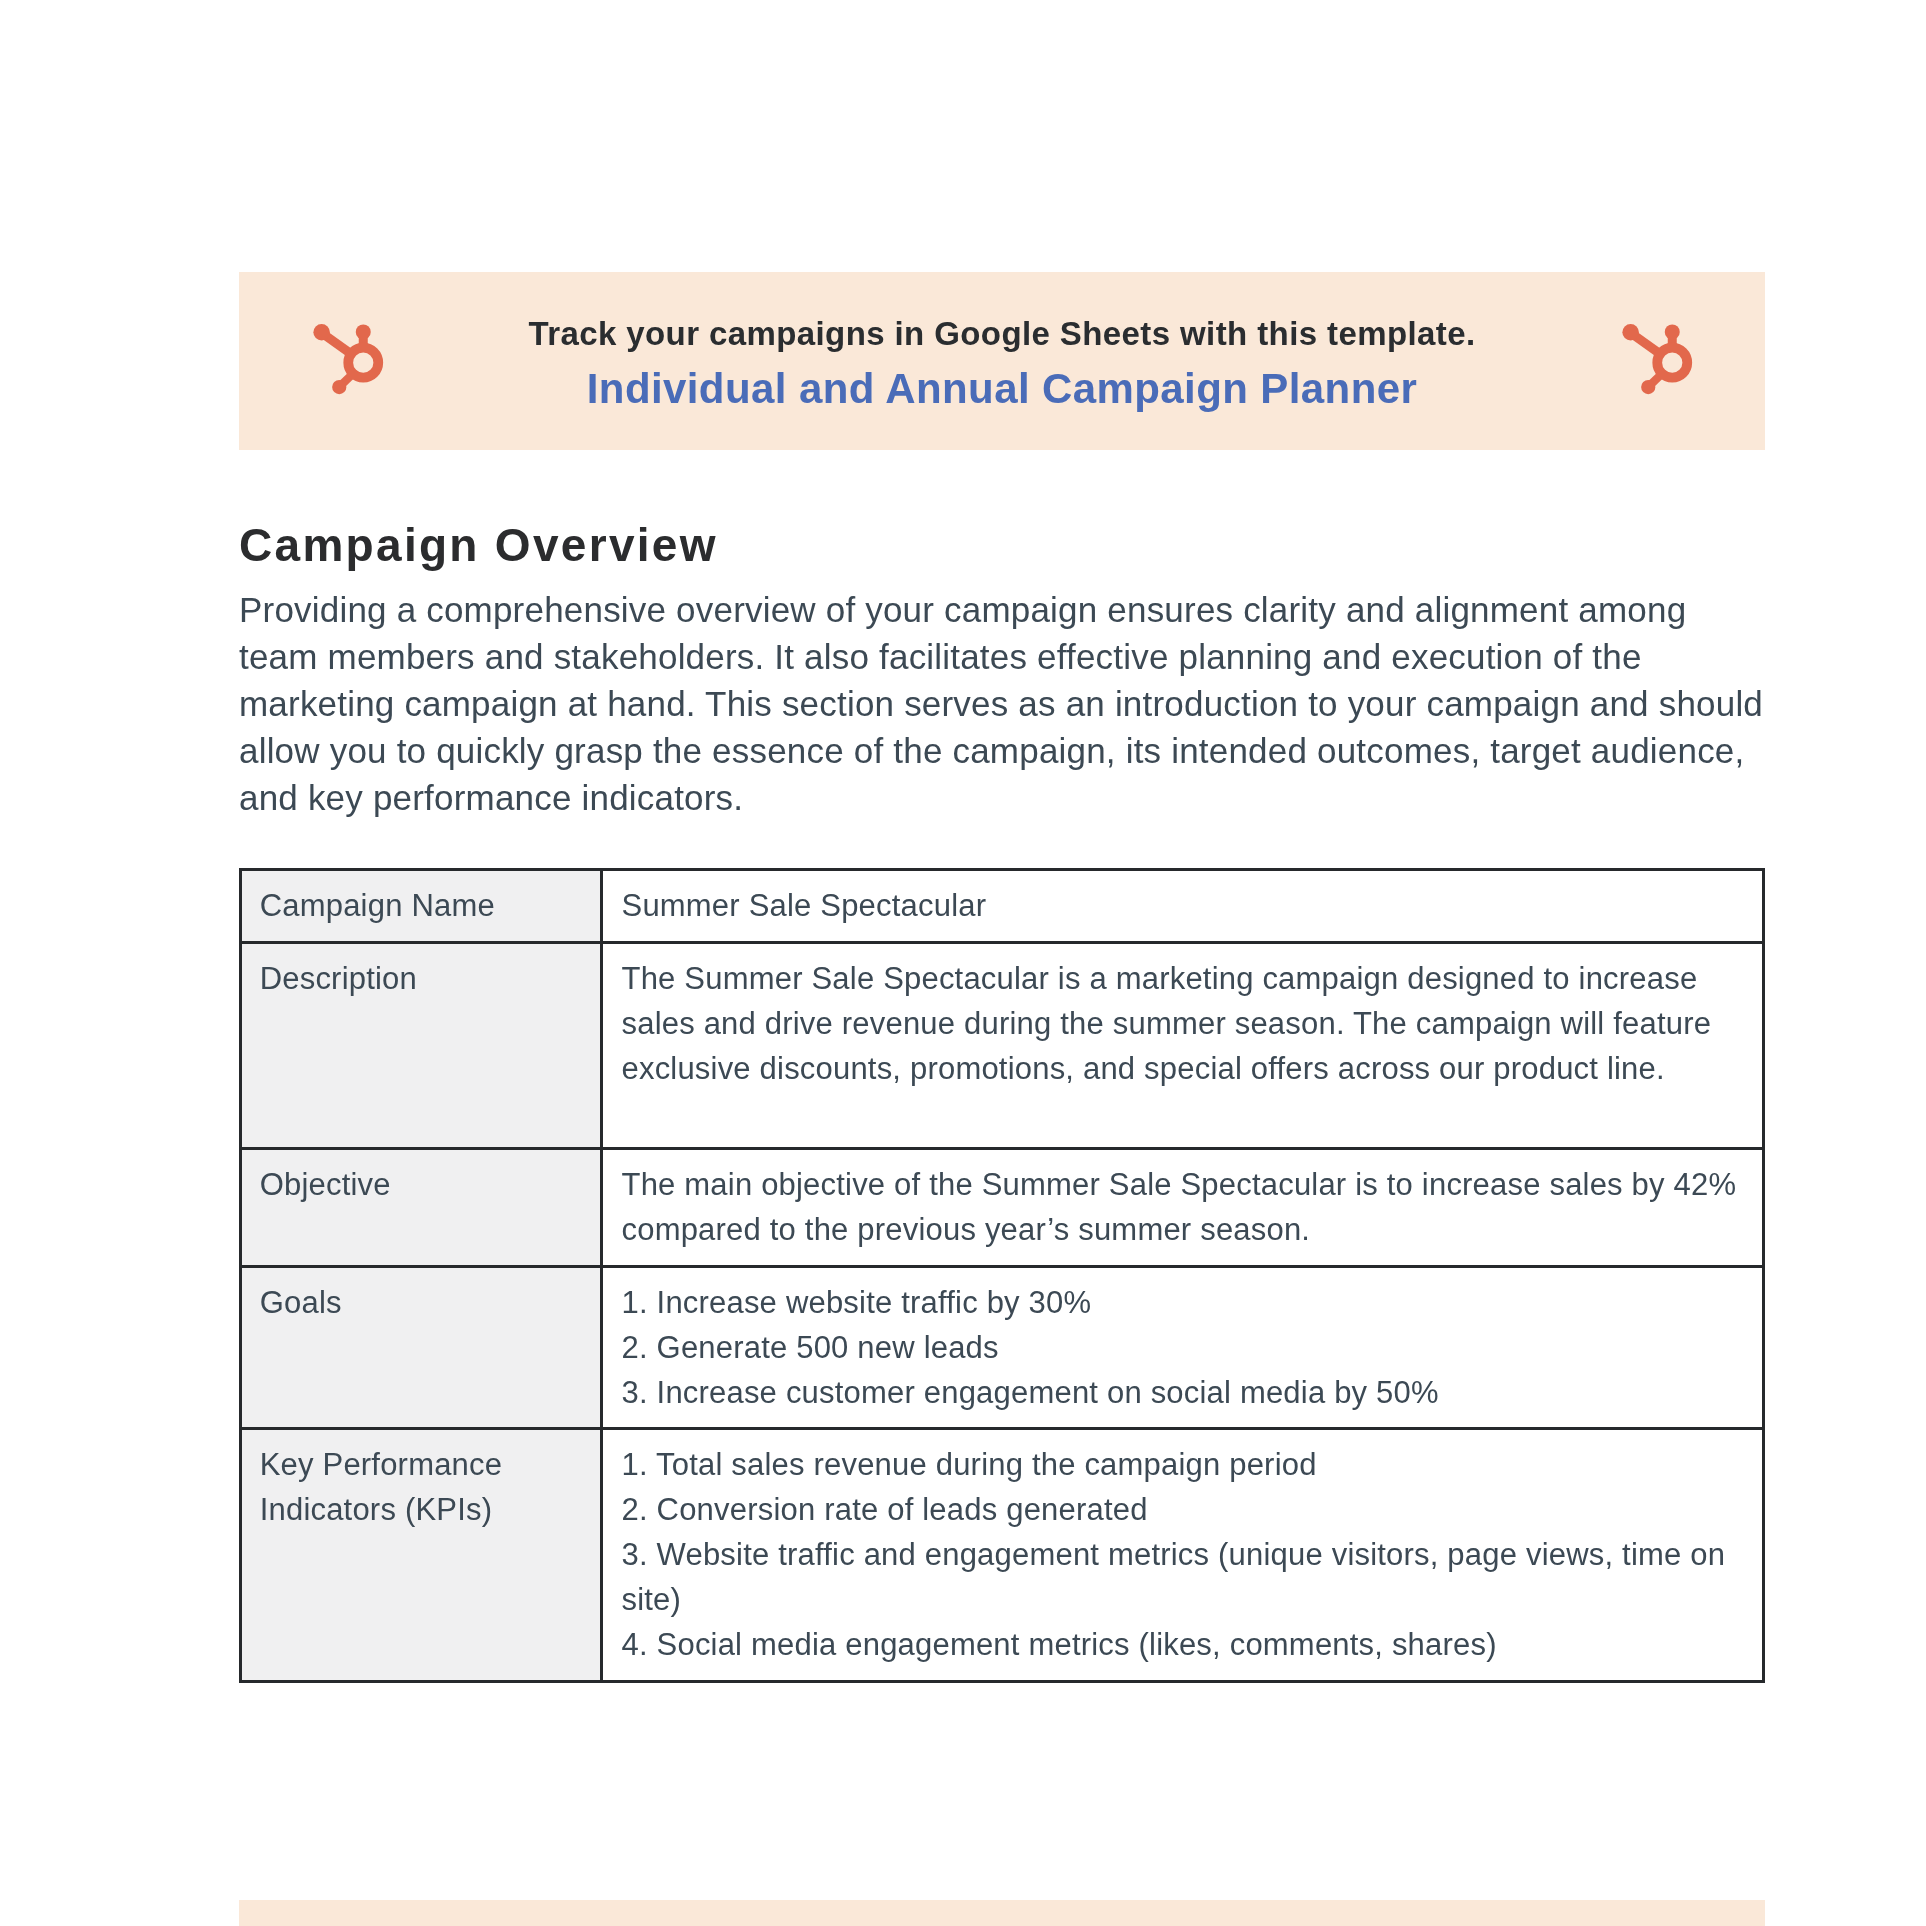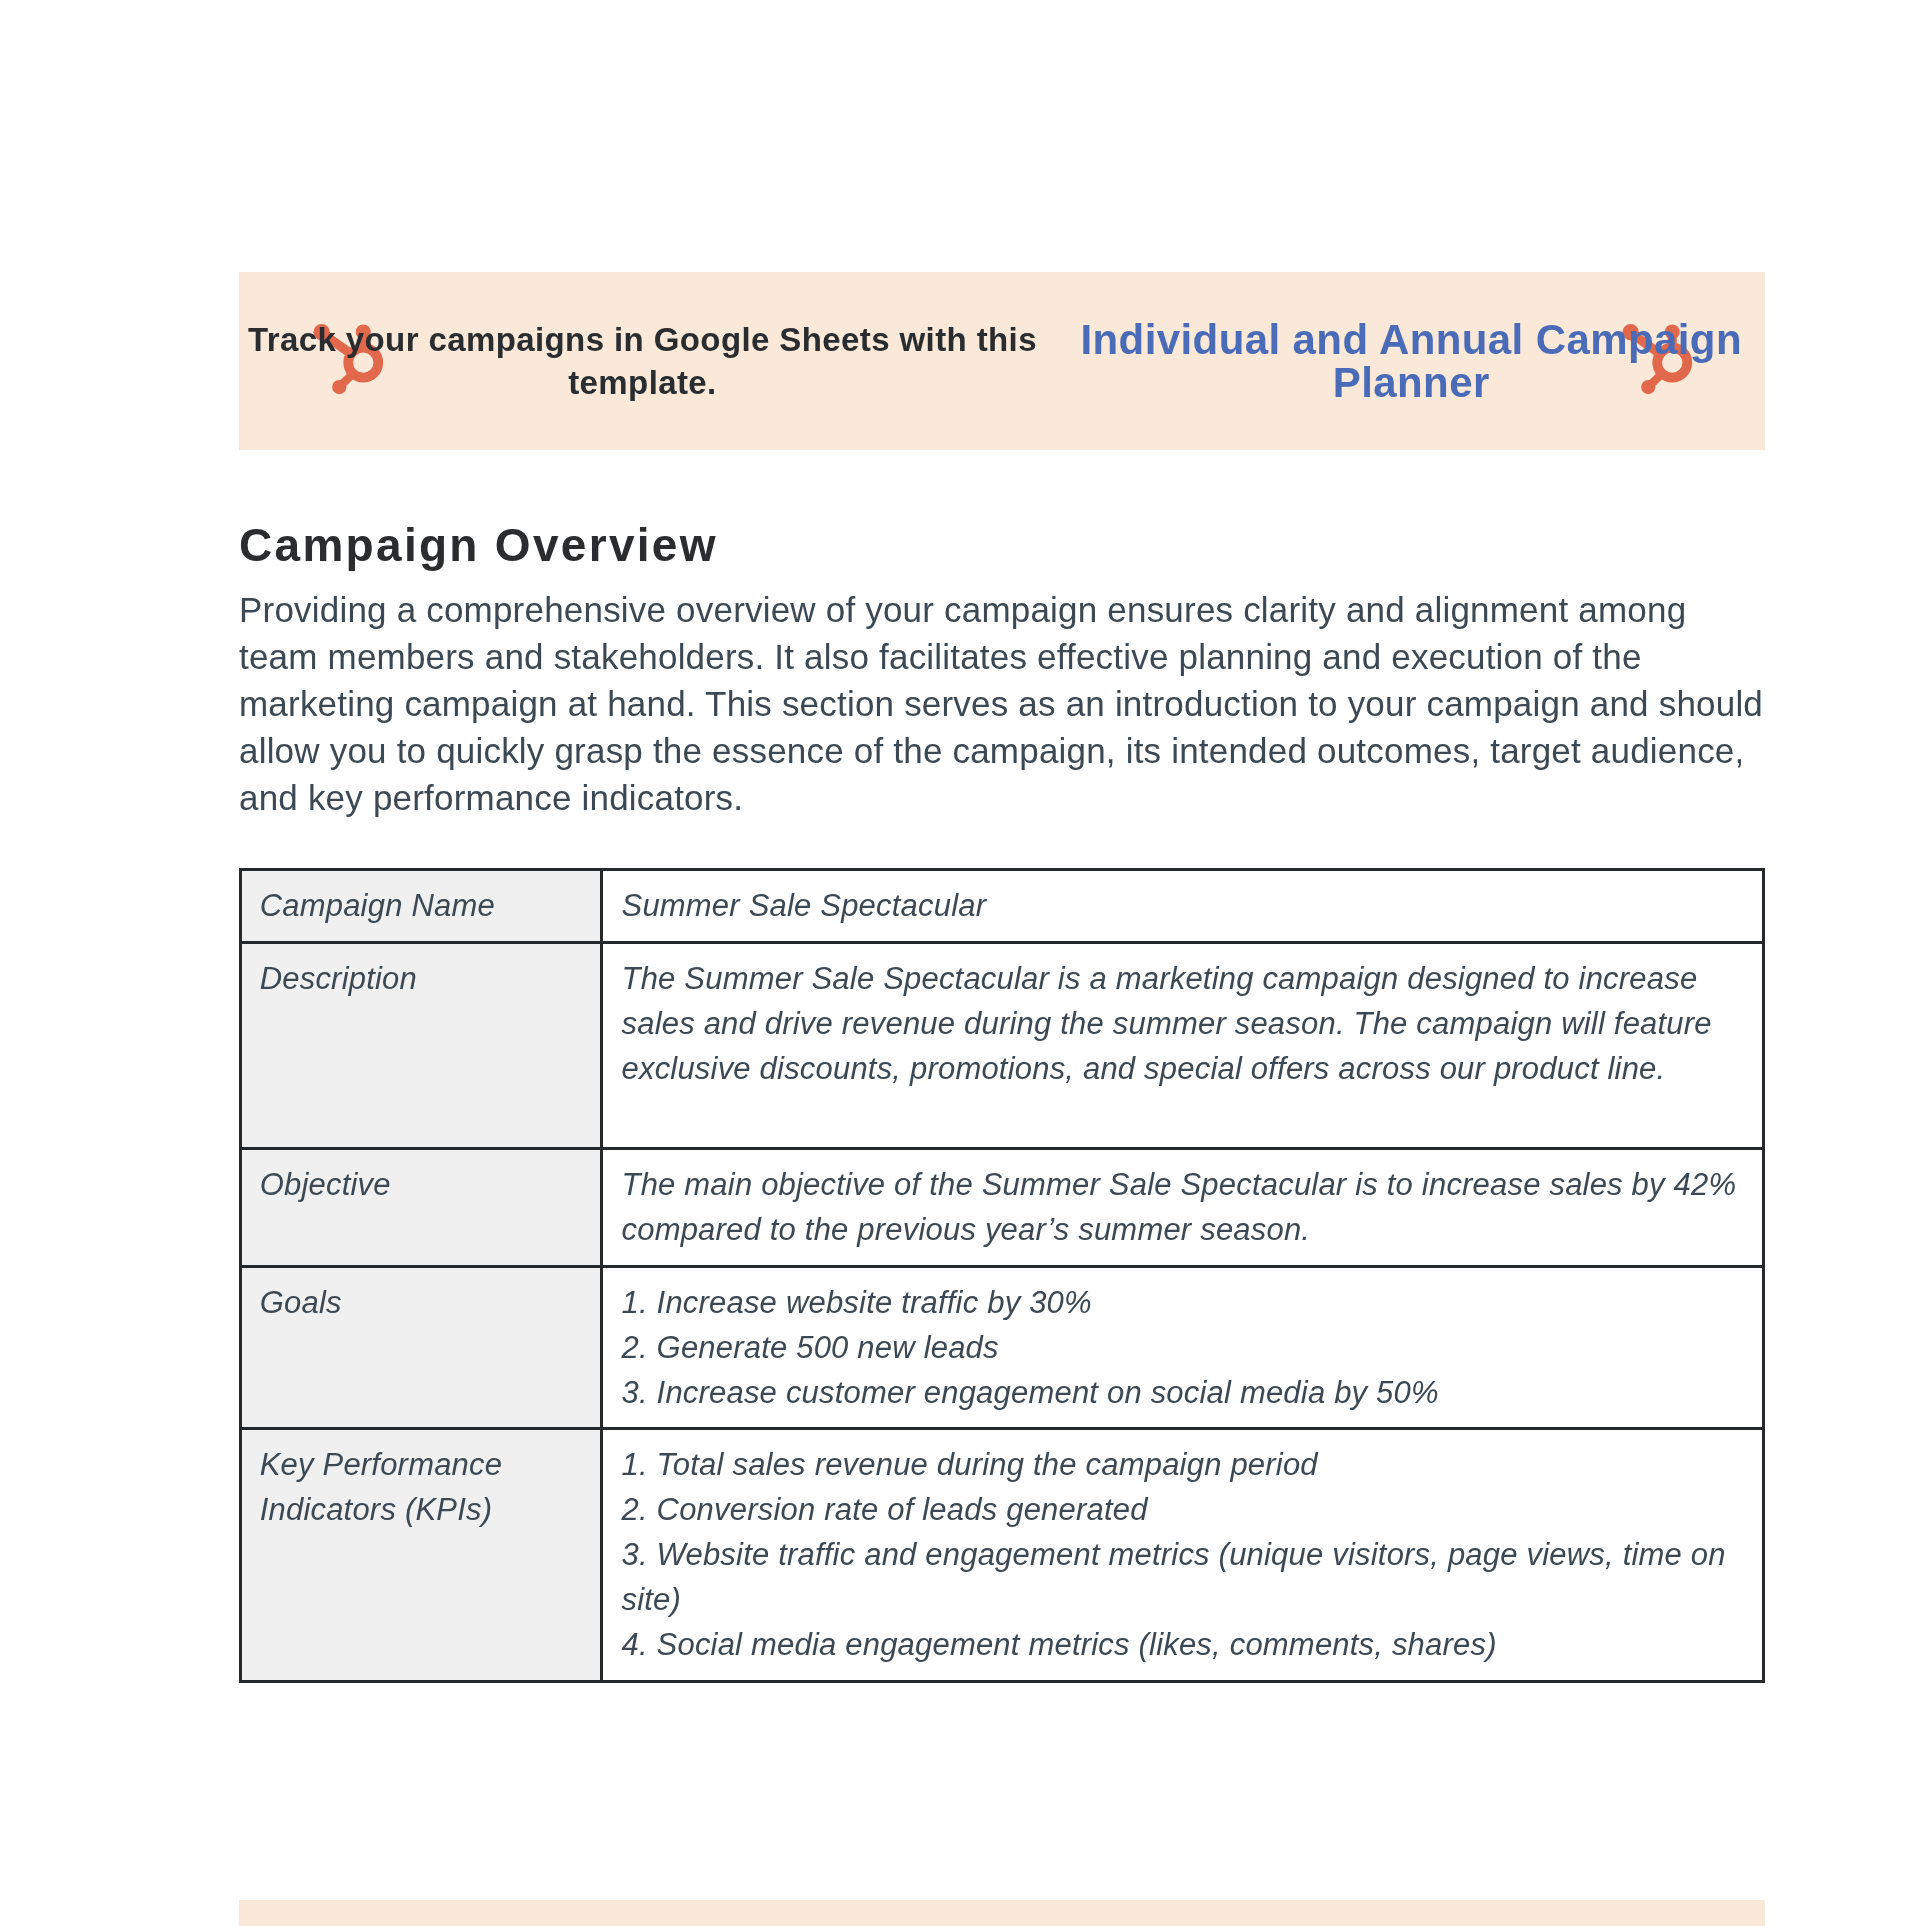--- a/index.html
+++ b/index.html
@@ -15,21 +15,21 @@
     position:absolute;left:239px;width:1526px;height:178px;
     background:#fae8d8;
     display:flex;align-items:center;justify-content:space-between;
     padding:0 71px;box-sizing:border-box;
   }
   .banner.top{top:272px;}
   .banner.bottom{top:1900px;}
   .banner-logo{width:75px;height:75px;flex:0 0 auto;}
   .banner-text{
     position:absolute;left:0;top:0;width:100%;height:100%;
-    display:flex;flex-direction:row;align-items:center;justify-content:center;
+    display:flex;flex-direction:column;align-items:center;justify-content:center;
     gap:11.6px;text-align:center;pointer-events:none;
   }
   .banner-title{
     font-size:33px;font-weight:700;color:#2a2d30;line-height:43px;
     letter-spacing:0.4px;pointer-events:auto;
   }
   .banner-link{
     font-size:42px;font-weight:700;color:#4a6cb8;line-height:43px;
     letter-spacing:0.4px;cursor:pointer;pointer-events:auto;
   }
@@ -47,21 +47,20 @@
   
   .overview-table{
     position:absolute;left:239px;top:868px;width:1526px;
     border-collapse:collapse;table-layout:fixed;
   }
   .overview-table th,.overview-table td{
     border:3.9px solid #26292c;
     font-size:31px;line-height:45px;color:#3c4954;
     vertical-align:top;text-align:left;letter-spacing:0.2px;
     box-sizing:border-box;
-    font-style:italic;
   }
   .overview-table th{
     width:361px;background:#f0f0f1;font-weight:400;
     padding:12.3px 11.6px 12.3px 17.7px;
   }
   .overview-table td{
     background:#ffffff;
     padding:12.3px 15.4px 12.3px 18.5px;
     white-space:pre-line;
   }

